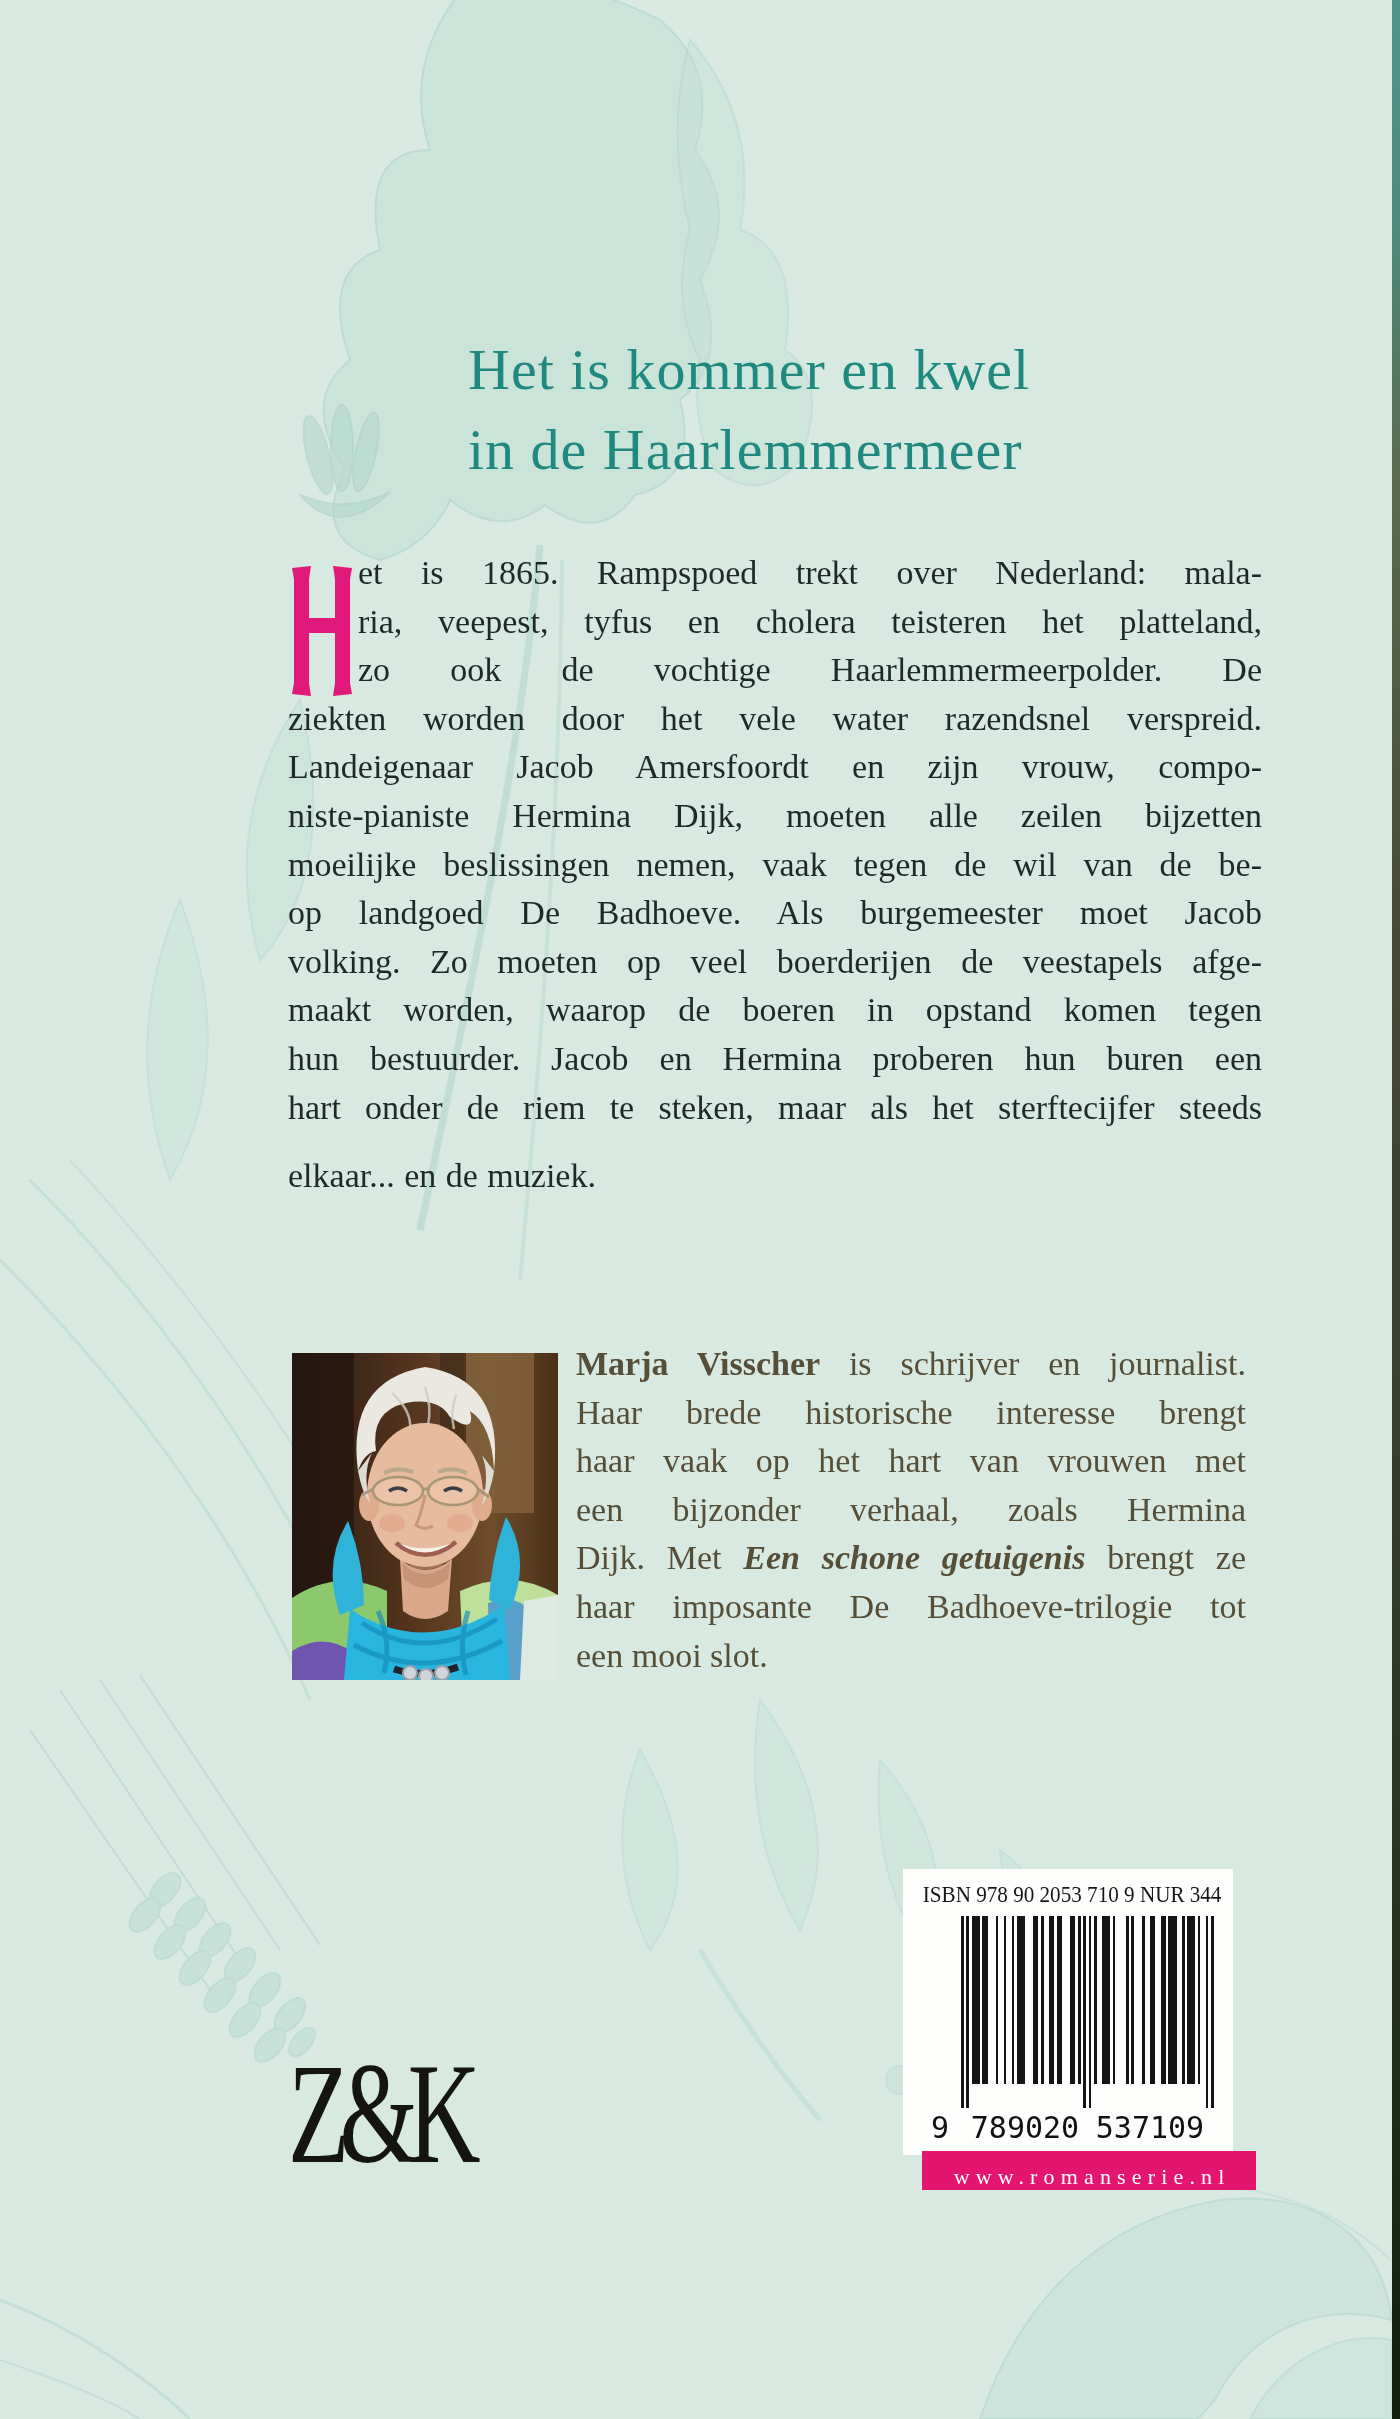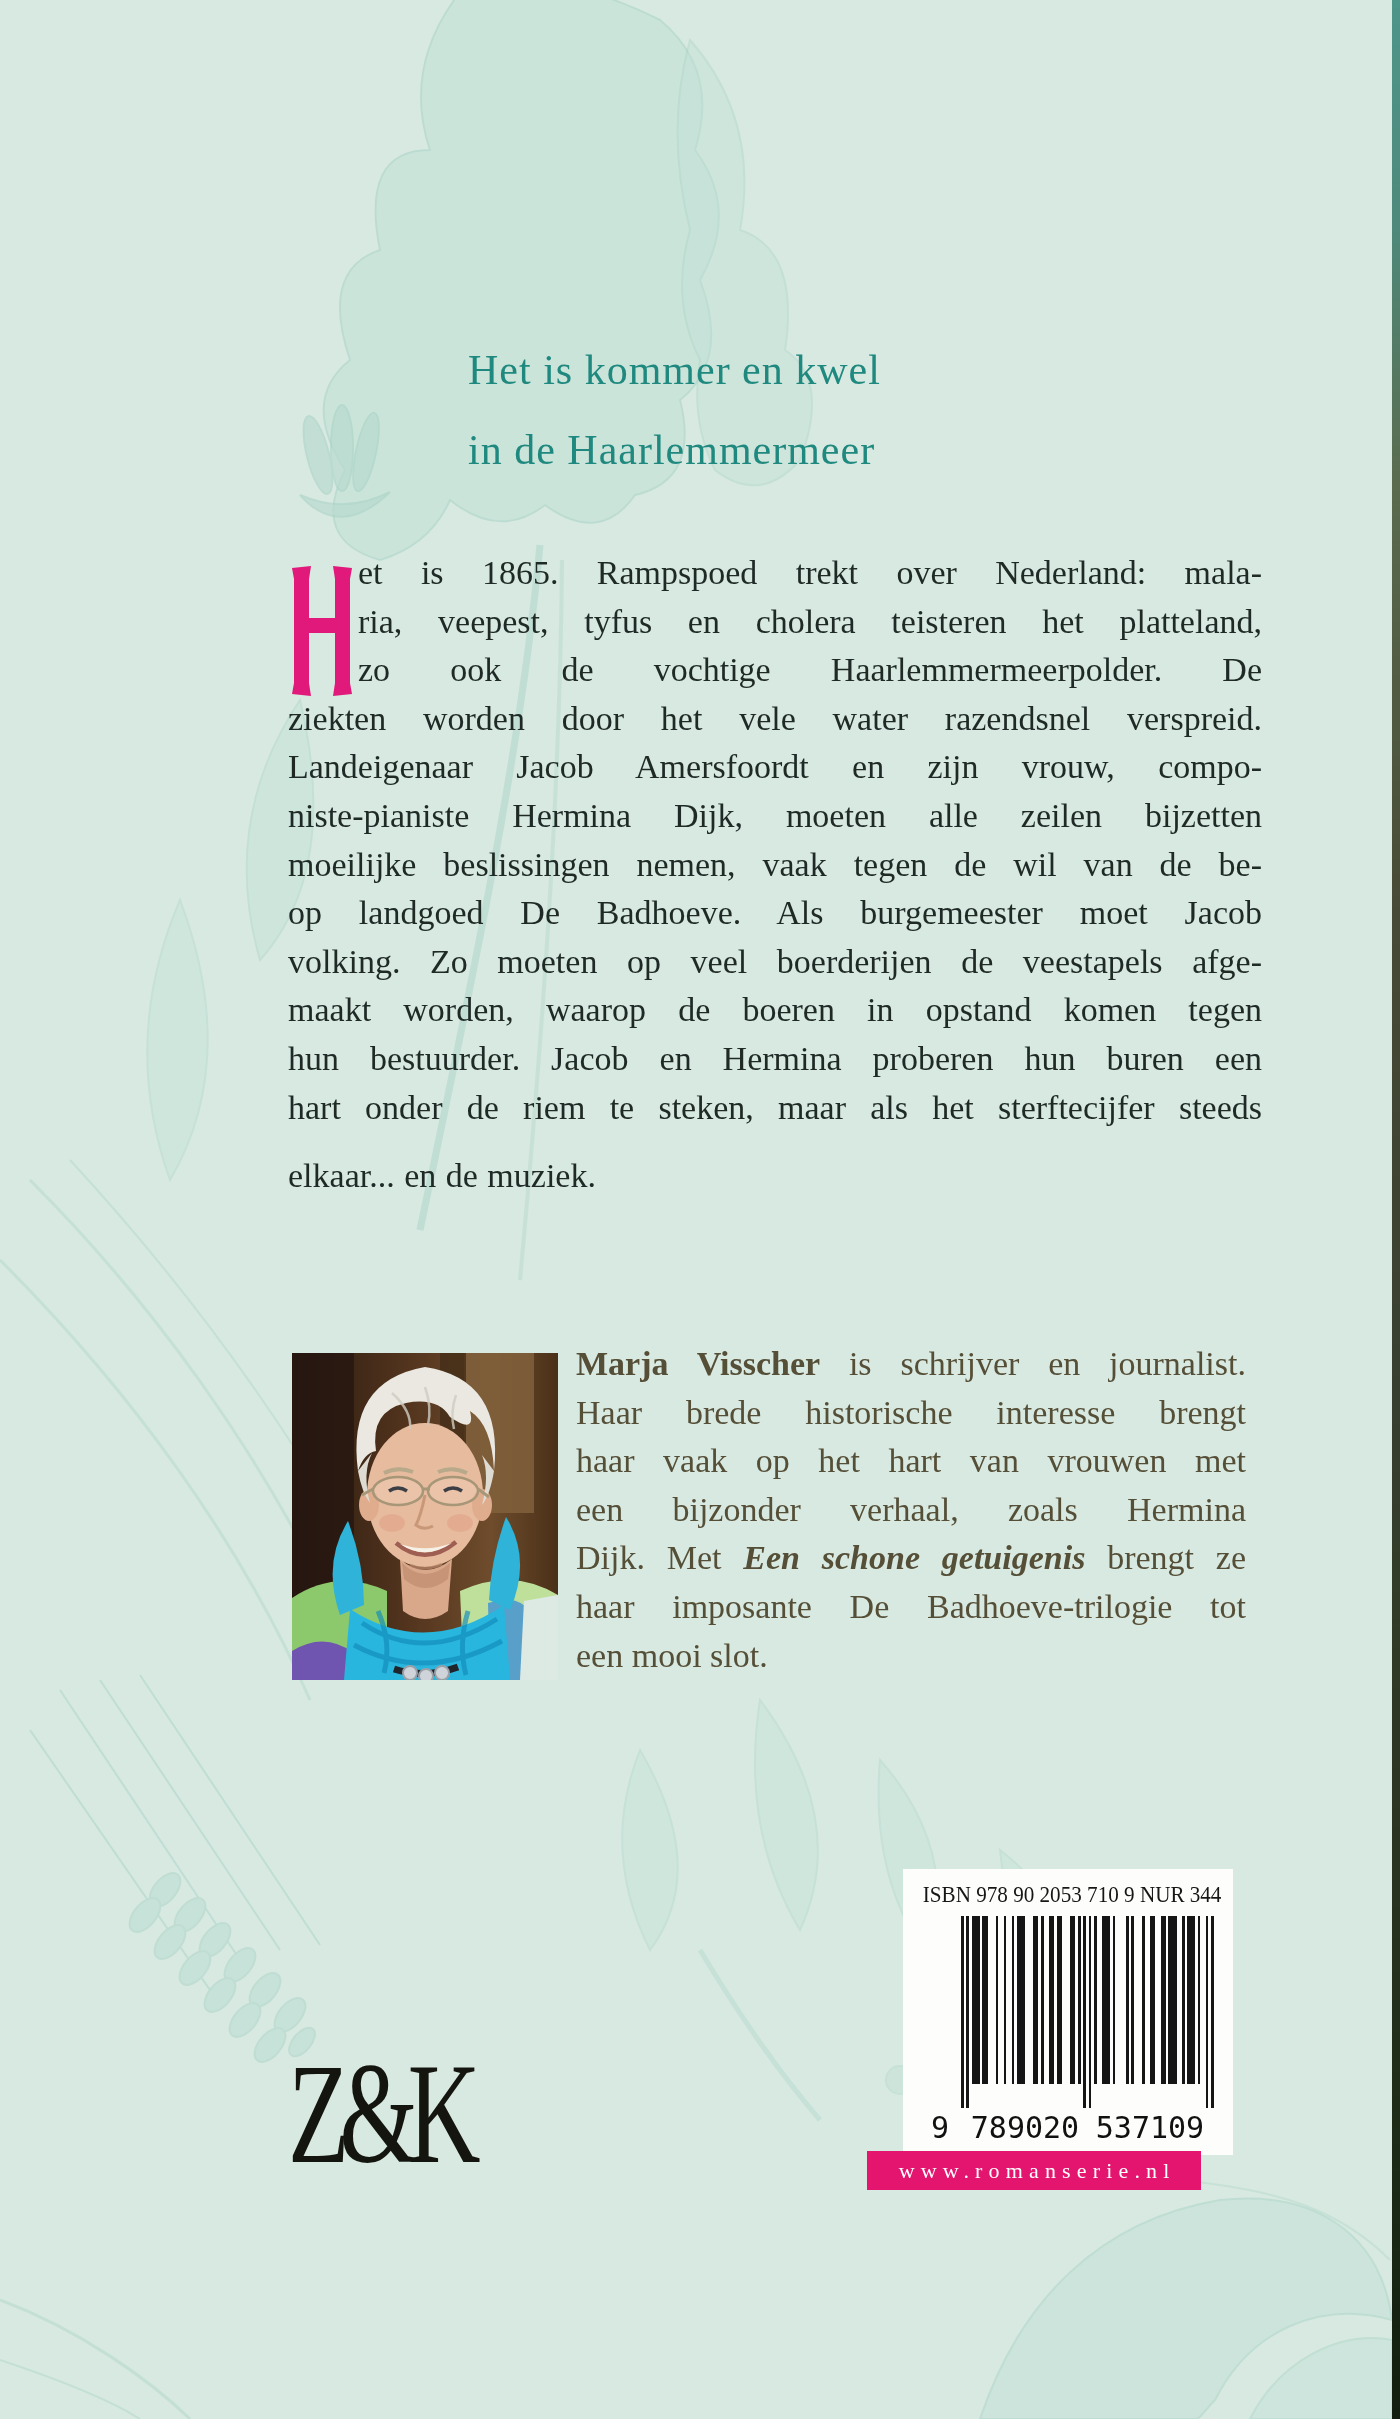--- a/index.html
+++ b/index.html
@@ -13,21 +13,21 @@
   .wm{position:absolute;left:0;top:0;width:1400px;height:2419px;}
   .spine-strip{
     position:absolute;right:0;top:0;width:8px;height:2419px;
     background:linear-gradient(180deg,
       #4e958a 0%,#4e8a7c 9%,#5a6b4e 20%,#474a36 38%,
       #3a4030 56%,#2c3622 74%,#1b2a16 90%,#121e0f 100%);
   }
   .title{
     position:absolute;left:468px;top:330px;
     color:var(--title-teal,#20897f);
-    font-size:42px;line-height:80px;letter-spacing:1px;font-weight:400;
+    font-size:58px;line-height:80px;letter-spacing:1px;font-weight:400;
   }
   .synopsis{
     position:absolute;left:288px;top:549px;width:974px;
     color:var(--body-text,#1f2a26);
     font-size:34px;line-height:48.6px;
   }
   .synopsis .ln{text-align:justify;text-align-last:justify;word-spacing:1px;}
   .synopsis .ln.last{text-align-last:left;margin-top:20px;}
   .synopsis .ln.indent{padding-left:70px;}
   .dropcap-svg{position:absolute;left:291px;top:566px;width:62px;height:130px;}
@@ -56,23 +56,23 @@
     margin-top:12px;text-align:center;white-space:nowrap;
     font-size:24px;color:#161616;transform:scaleX(.88);transform-origin:50% 50%;
   }
   .barcode{display:block;margin:8px 0 0 14px;width:300px;height:230px;}
   .barcode rect{fill:#151515;}
   .barcode text{
     font-family:"DejaVu Sans Mono","Liberation Mono",monospace;
     font-size:30px;fill:#111;
   }
   .web-bar{
-    position:absolute;left:867px;top:2151px;width:334px;height:39px;
+    position:absolute;left:922px;top:2151px;width:334px;height:39px;
     background:var(--website-bar-pink,#e4156e);
-    display:flex;align-items:center;justify-content:center;
+    display:flex;align-items:flex-end;justify-content:center;
   }
   .web-bar span{
     color:#fff;font-size:22px;letter-spacing:.28em;
     font-family:"Liberation Serif","DejaVu Serif",serif;
     padding-left:.28em;
   }
 </style>
 </head>
 <body>
 

